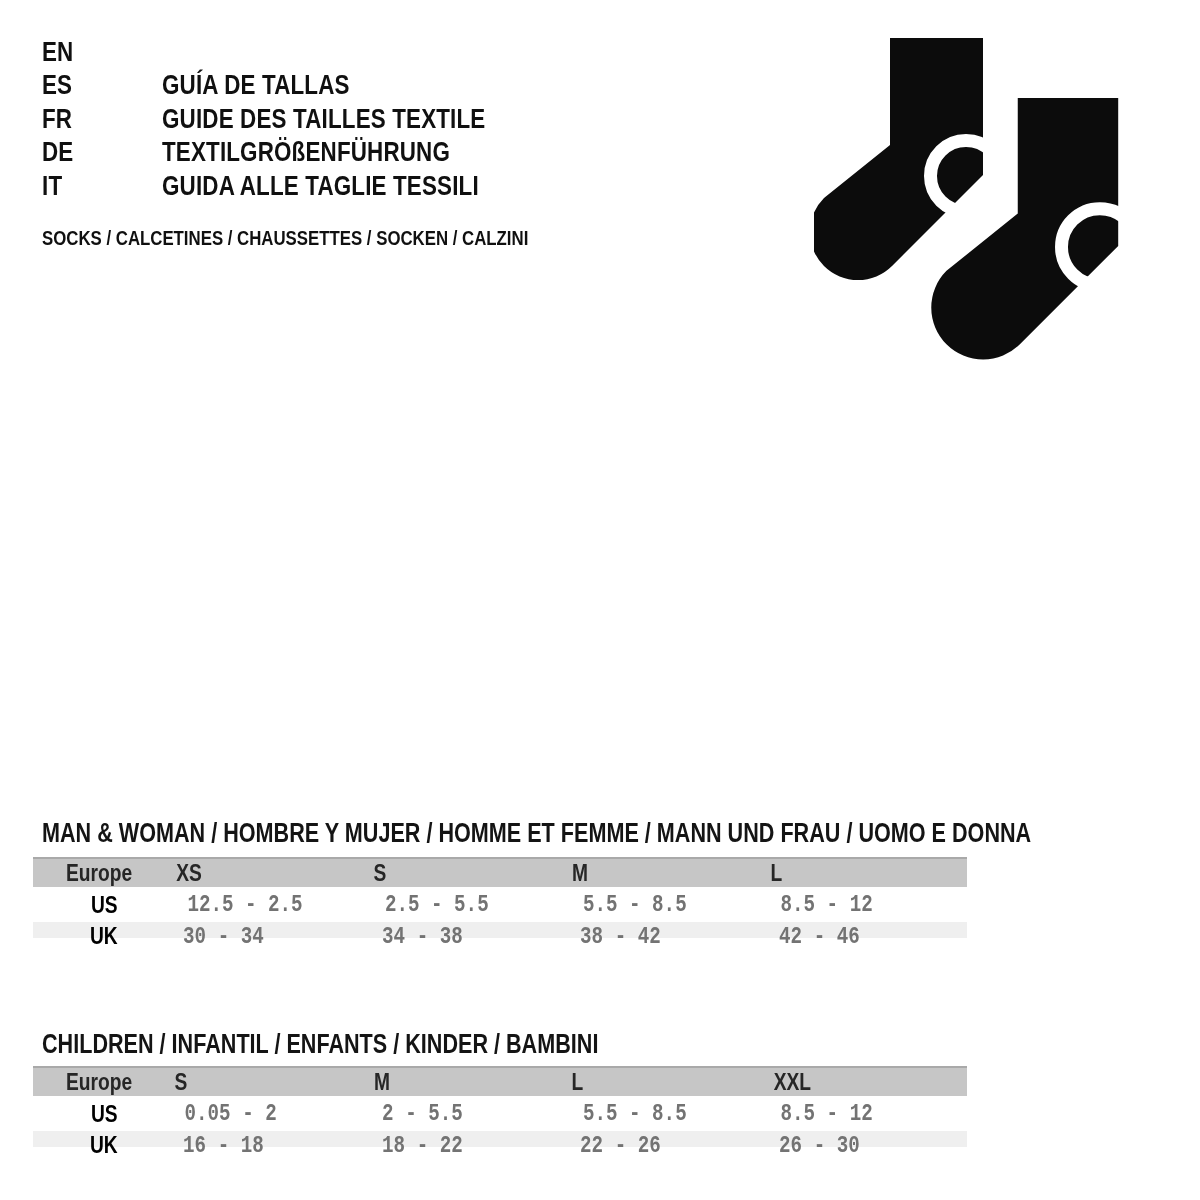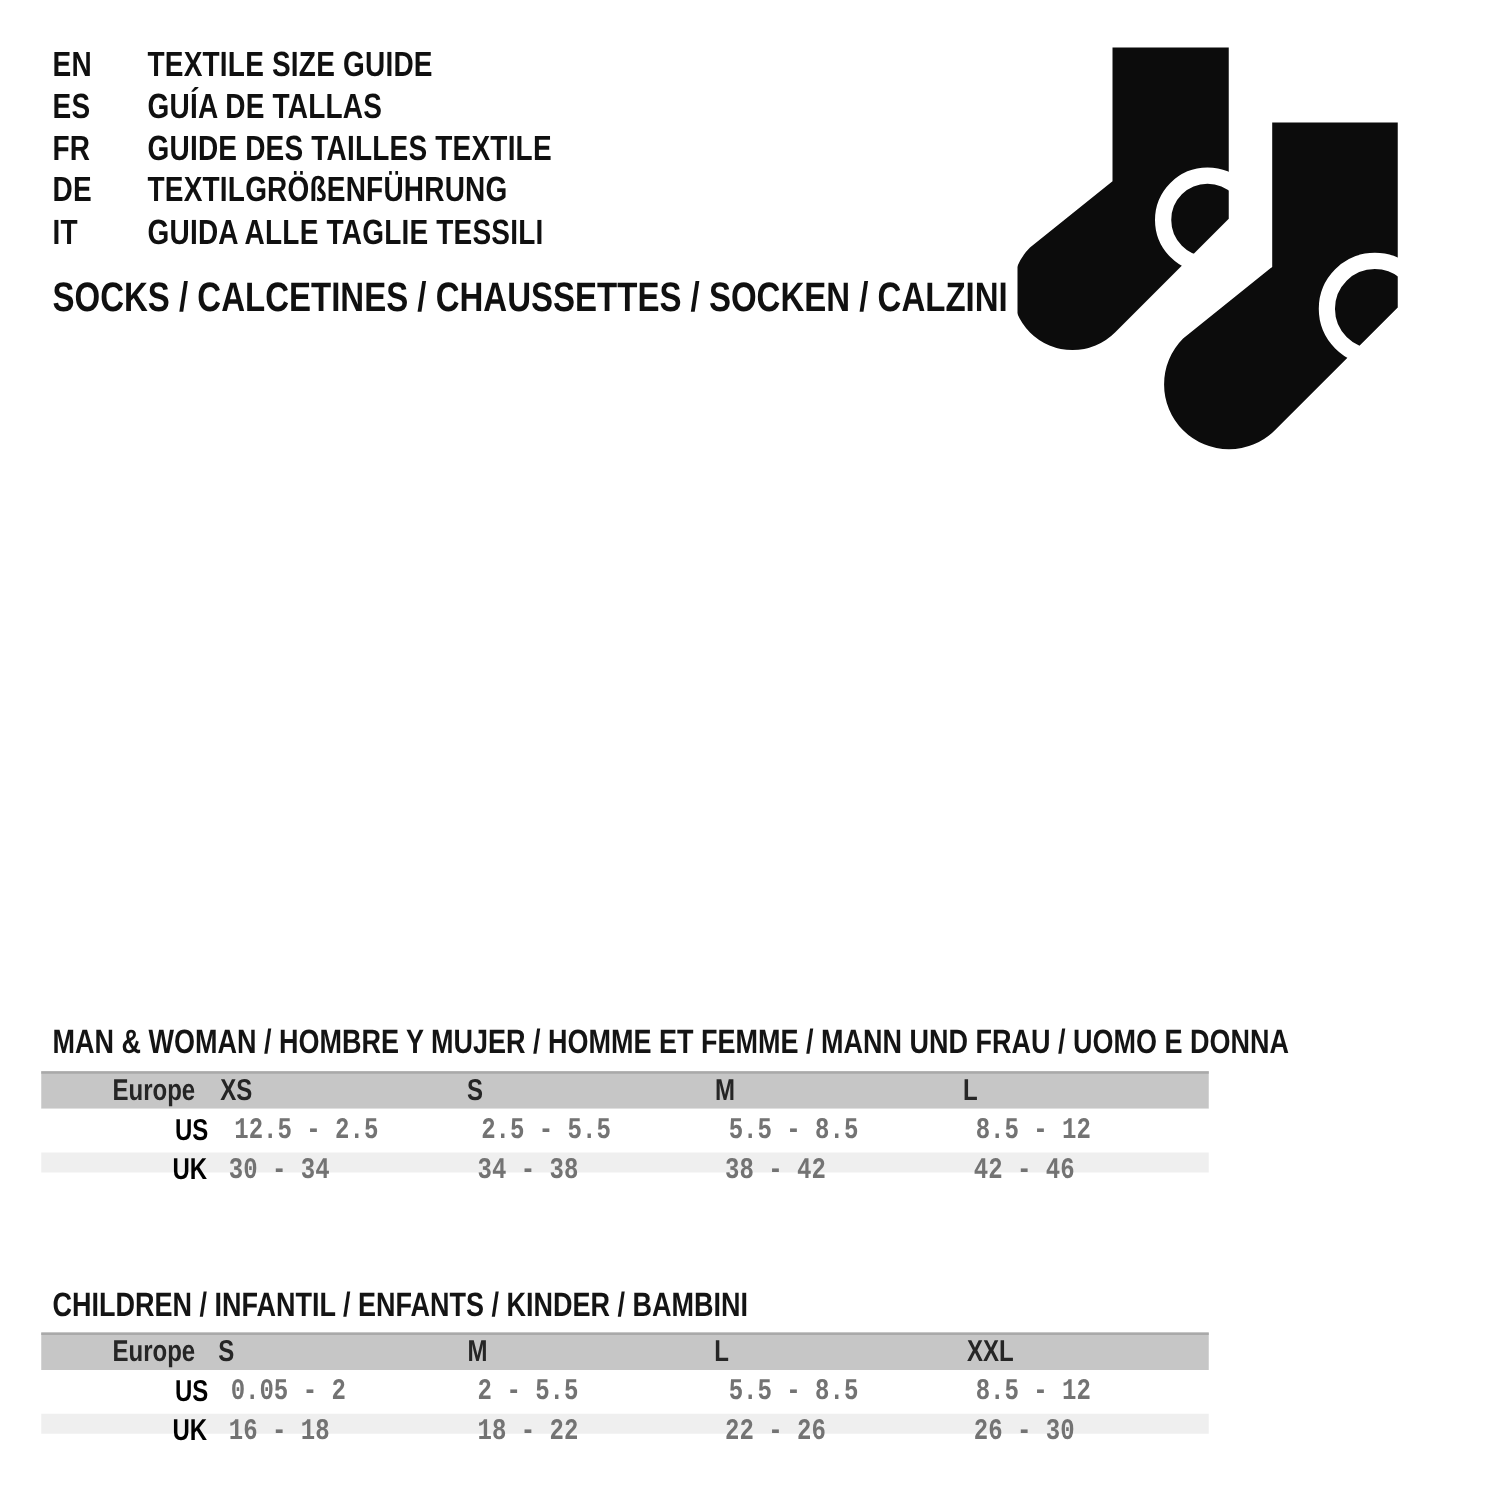--- a/index.html
+++ b/index.html
@@ -9,60 +9,59 @@
     font-family:"Liberation Sans","DejaVu Sans",sans-serif;
     color:#101010;
   }
   
   .cnd   { display:inline-block; transform:scaleX(0.8); transform-origin:0 50%; white-space:nowrap; }
   .cnd-c { display:inline-block; transform:scaleX(0.8); transform-origin:50% 50%; white-space:nowrap; }
 
   
   .lang-block { position:absolute; left:42px; top:35px; }
   .lang-row   { display:flex; height:33.5px; align-items:center;
-                font-size:28px; font-weight:700; letter-spacing:0.2px; }
+                font-size:28px; font-weight:700; letter-spacing:0.2px;gap:44px; }
   .lang-code  { width:76px; flex:0 0 76px; }
 
   
   .category-line { position:absolute; left:42px; top:221px; height:34px;
                    display:flex; align-items:center;
-                   font-size:33px; font-weight:700; }
+                   font-size:21px; font-weight:700; }
 
   
   .socks-svg { position:absolute; left:814px; top:36px; }
 
   
   .tbl-title { position:absolute; left:42px; margin:0; font-size:27px; font-weight:700; line-height:27px; color:#141414; }
   .tbl-title.t1 { top:820px; }
   .tbl-title.t2 { top:1031px; }
 
   .size-table { position:absolute; left:33px; width:934px; }
   .size-table.t1 { top:857px; }
   .size-table.t2 { top:1066px; }
 
   .t-row { display:grid; grid-template-columns:140px 1fr 1fr 1fr 1fr; align-items:center; }
   .t-row.head { height:30px; background:#c6c6c6; border-top:2px solid #a9a9a9; box-sizing:border-box; }
   .t-row.r-us { height:35px; background:#ffffff; }
   .t-row.r-uk { height:16px; background:#efefef; }
 
   .t-cell { font-size:24px; font-weight:700; text-align:left; overflow:visible; }
-  .t-cell.first { text-align:right; padding-left:9px; }
+  .t-cell.first { text-align:center; padding-left:9px; }
   .t-row.head .t-cell { color:#262626; }
   .t-row .t-cell.val  { color:#737373;font-family:Liberation Mono, monospace; }
   .t-row .t-cell.region { color:#000000; }
 </style>
 </head>
 <body>
 
 <div class="canvas">
 
   <div class="lang-block">
     <div class="lang-row">
       <span class="lang-code"><span class="cnd">EN</span></span>
-      <span class="lang-label"><span class="cnd">TEXTILE SIZE GUIDE</span></span>
     </div>
     <div class="lang-row">
       <span class="lang-code"><span class="cnd">ES</span></span>
       <span class="lang-label"><span class="cnd">GUÍA DE TALLAS</span></span>
     </div>
     <div class="lang-row">
       <span class="lang-code"><span class="cnd">FR</span></span>
       <span class="lang-label"><span class="cnd">GUIDE DES TAILLES TEXTILE</span></span>
     </div>
     <div class="lang-row">

